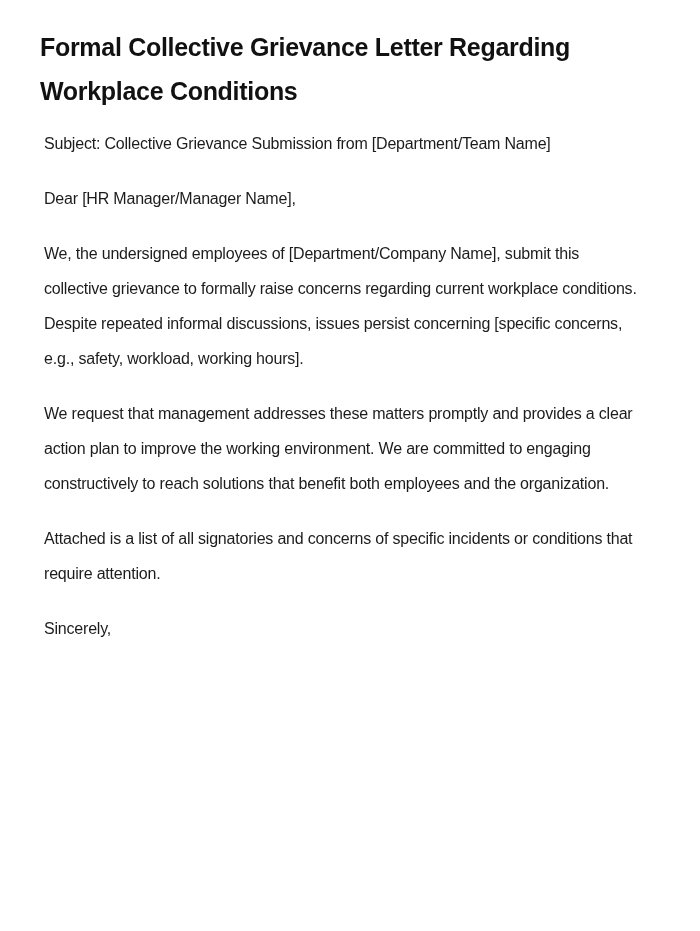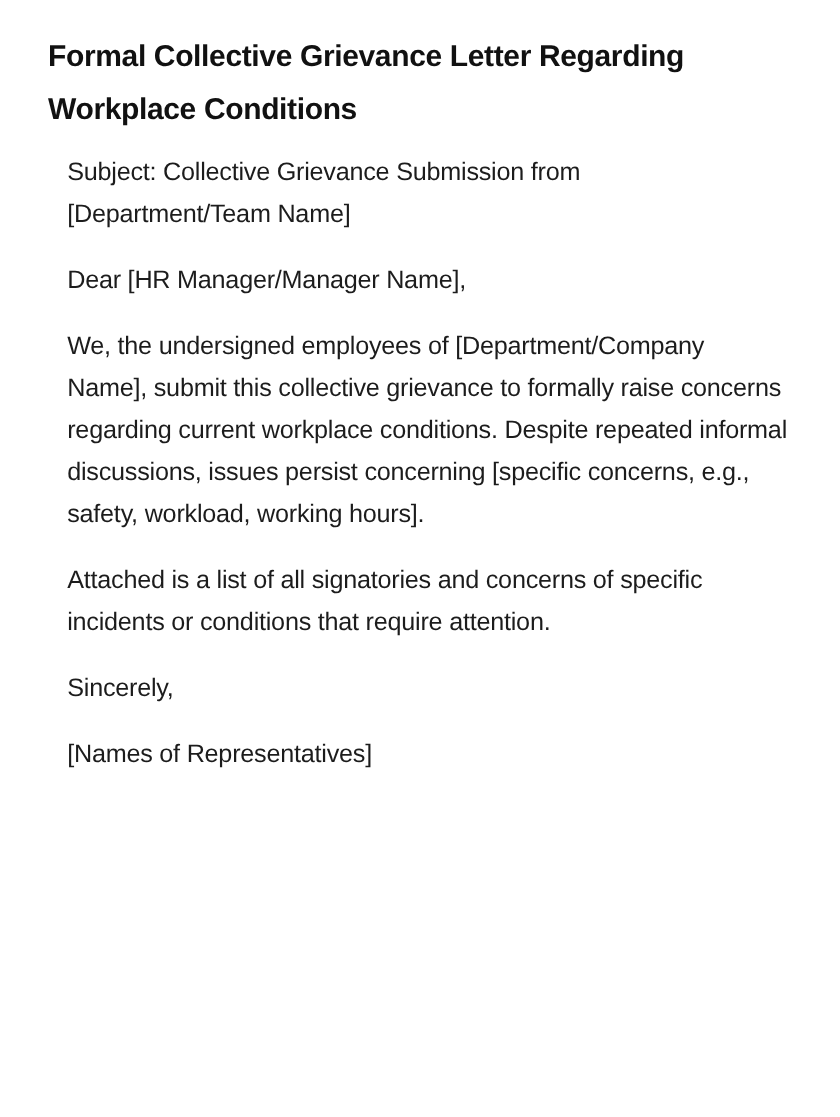--- a/index.html
+++ b/index.html
@@ -19,41 +19,41 @@
   .doc-title {
     font-size: 25px;
     font-weight: 700;
     line-height: 44px;
     color: #111111;
     letter-spacing: -0.3px;
     margin: 0 0 13px 0;
     max-width: 625px;
   }
   .para {
-    font-size: 21px;
+    font-size: 16px;
     font-weight: 400;
     line-height: 35px;
     color: #1c1c1c;
     letter-spacing: -0.2px;
-    margin: 0 0 20px 16px;
+    margin: 0 0 20px 4px;
     max-width: 600px;
   }
 </style>
 </head>
 <body>
 
 <main class="page">
   <h1 class="doc-title">Formal Collective Grievance Letter Regarding Workplace Conditions</h1>
 
   <p class="para">Subject: Collective Grievance Submission from [Department/Team Name]</p>
 
   <p class="para">Dear [HR Manager/Manager Name],</p>
 
   <p class="para">We, the undersigned employees of [Department/Company Name], submit this collective grievance to formally raise concerns regarding current workplace conditions. Despite repeated informal discussions, issues persist concerning [specific concerns, e.g., safety, workload, working hours].</p>
 
+  <p class="para">We request that management addresses these matters promptly and provides a clear action plan to improve the working environment. We are committed to engaging constructively to reach solutions that benefit both employees and the organization.</p>
 
   <p class="para">Attached is a list of all signatories and concerns of specific incidents or conditions that require attention.</p>
 
   <p class="para">Sincerely,</p>
 
-  <p class="para">[Names of Representatives]</p>
 
 </main>
 
 </body></html>

